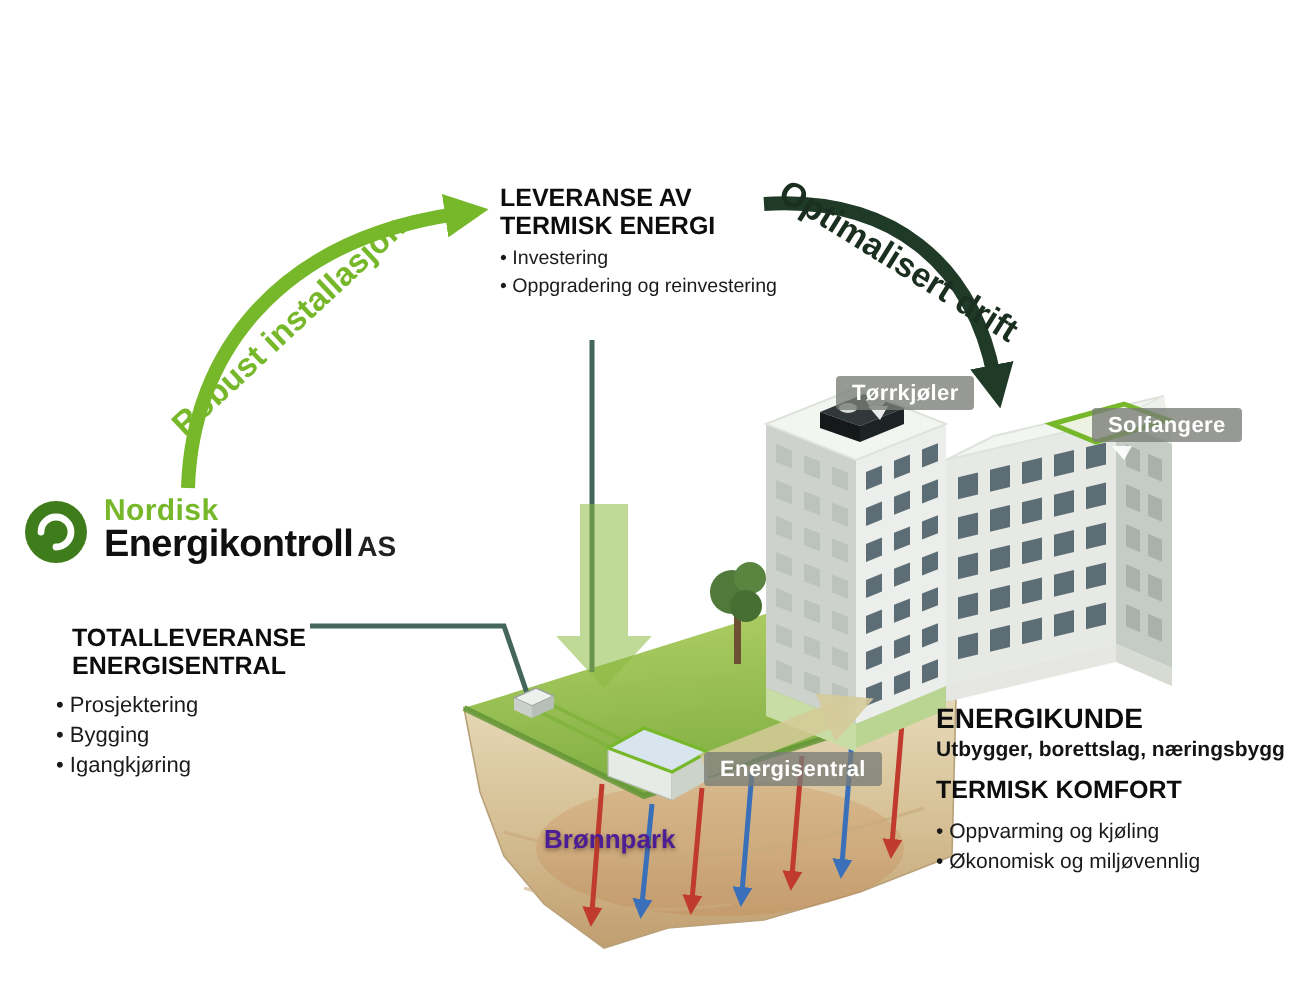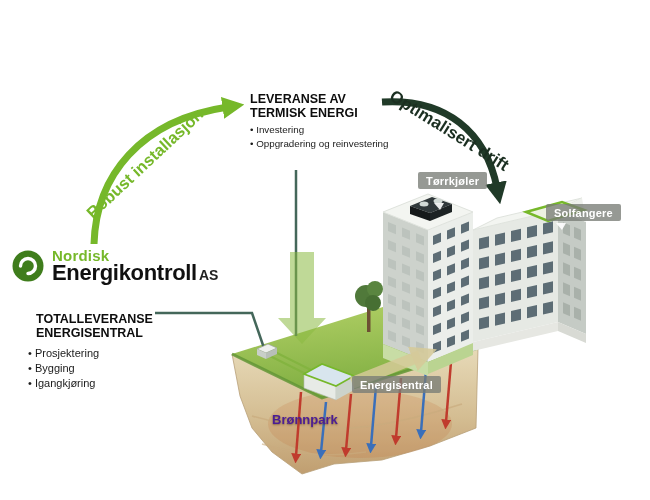--- a/index.html
+++ b/index.html
@@ -3,21 +3,21 @@
 <meta charset="utf-8">
 <style>
   html,body{margin:0;padding:0;background:#fff;}
   .stage{position:relative;width:650px;height:500px;background:#ffffff;overflow:hidden;
          font-family:"Liberation Sans",sans-serif;color:#111;}
   .stage svg.art{position:absolute;left:0;top:0;}
 
   
   .logo{position:absolute;left:10px;top:248px;display:flex;align-items:center;gap:6px;}
   .logo-top{color:#76b82a;font-size:15px;font-weight:bold;line-height:14px;letter-spacing:.2px;}
-  .logo-main{color:#101010;font-size:22px;font-weight:bold;letter-spacing:-.3px;line-height:19px;}
+  .logo-main{color:#101010;font-size:19px;font-weight:bold;letter-spacing:-.3px;line-height:19px;}
   .logo-as{font-size:14px;font-weight:bold;color:#222;margin-left:2px;}
 
   
   .tblock{position:absolute;}
   .h12{font-size:12.5px;font-weight:bold;line-height:13.5px;color:#0d0d0d;}
   .h14{font-size:14px;font-weight:bold;line-height:15px;color:#0d0d0d;}
   .sub{font-size:10.5px;font-weight:bold;margin-top:2px;white-space:nowrap;color:#141414;}
   .mt8{margin-top:8px;}
   ul.bullets{list-style:none;margin:6px 0 0 0;padding:0;}
   ul.bullets li{padding-left:11px;text-indent:-11px;}
@@ -234,19 +234,28 @@
   <div class="tblock total">
     <div class="h12">TOTALLEVERANSE</div>
     <div class="h12">ENERGISENTRAL</div>
     <ul class="bullets b11">
       <li>Prosjektering</li>
       <li>Bygging</li>
       <li>Igangkjøring</li>
     </ul>
   </div>
 
-
-  <div class="badge" style="left:418px;top:172px;">Tørrkjøler</div>
+  <div class="tblock customer">
+    <div class="h14">ENERGIKUNDE</div>
+    <div class="sub">Utbygger, borettslag, næringsbygg</div>
+    <div class="h12 mt8">TERMISK KOMFORT</div>
+    <ul class="bullets b105">
+      <li>Oppvarming og kjøling</li>
+      <li>Økonomisk og miljøvennlig</li>
+    </ul>
+  </div>
+
+  <div class="badge" style="left:418px;top:188px;">Tørrkjøler</div>
   <div class="badge" style="left:546px;top:204px;">Solfangere</div>
   <div class="badge" style="left:352px;top:376px;">Energisentral</div>
   <div class="ground-label" style="left:272px;top:412px;">Brønnpark</div>
 
 </div>
 
 </body></html>

